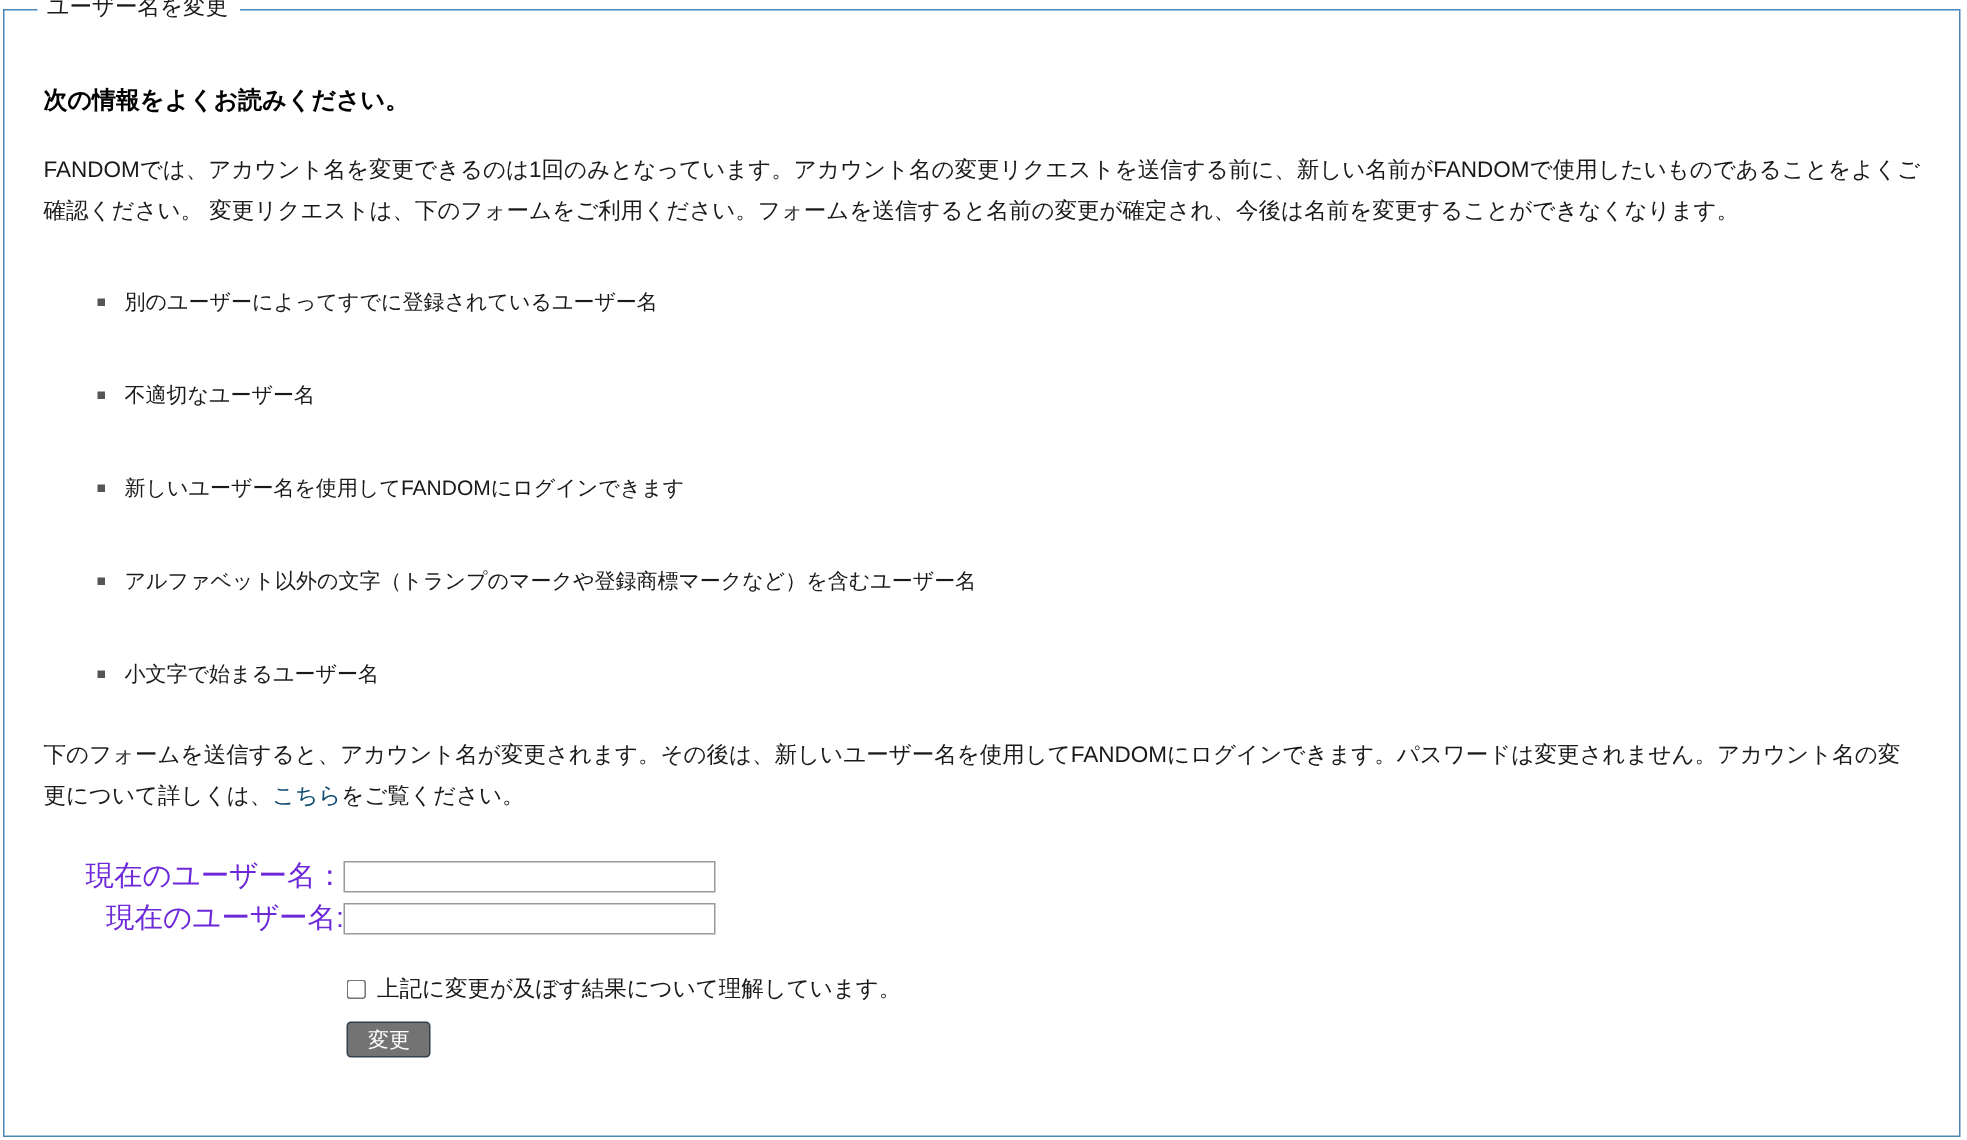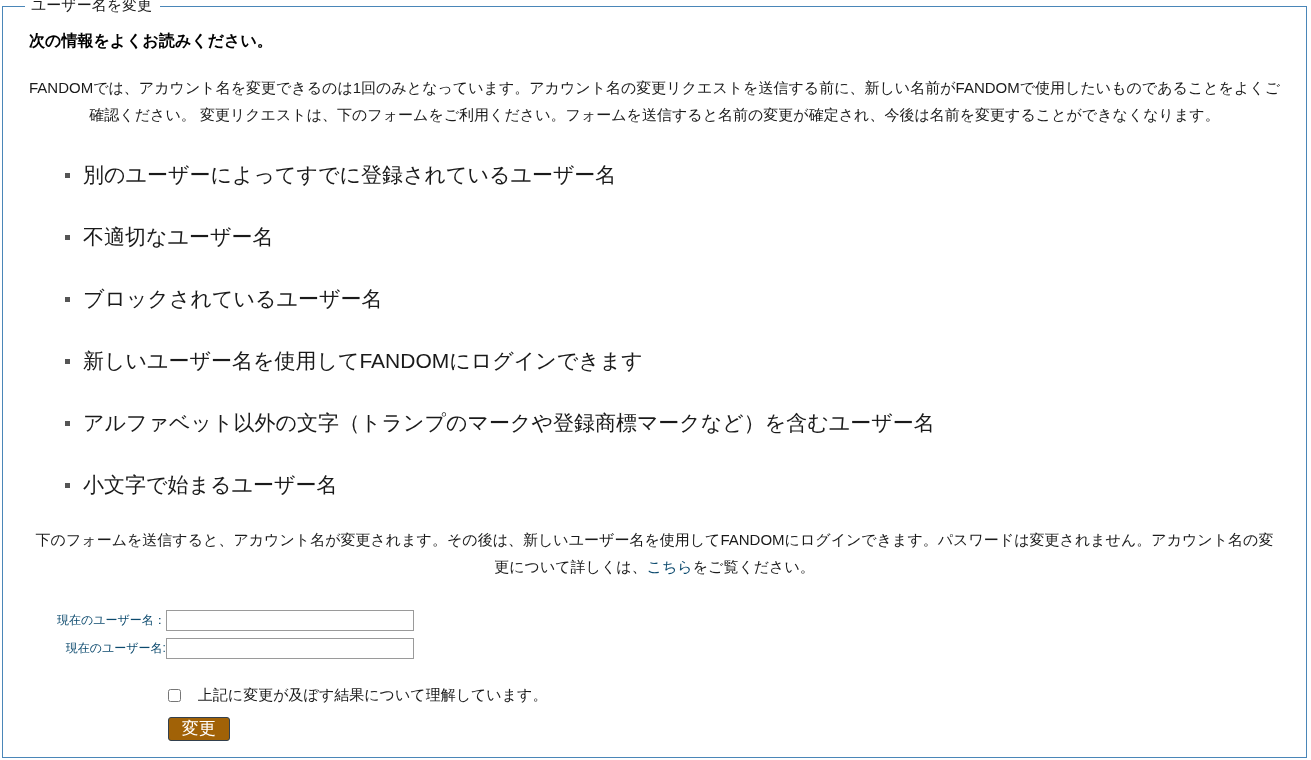--- a/index.html
+++ b/index.html
@@ -34,46 +34,45 @@
     background: #ffffff;
     padding: 0 8px 0 6px;
     font-size: 15px;
     color: #1a1a1a;
     line-height: 18px;
   }
 
   .heading {
     font-weight: bold;
     font-size: 16px;
-    margin: 2px 0 0 0;
+    margin: 28px 0 0 0;
     color: #000000;
     font-family: Liberation Serif, serif;
   }
 
   p.body {
     margin: 22px 0 0 0;
     line-height: 27px;
     font-size: 15px;
     color: #1a1a1a;
-    text-align: center;
   }
 
   p.body.tight {
     margin-top: 26px;
   }
 
   ul.rules {
     margin: 18px 0 0 0;
     padding-left: 36px;
     list-style: none;
   }
   ul.rules li {
     position: relative;
     line-height: 30px;
-    font-size: 21px;
+    font-size: 14px;
     padding-left: 18px;
     margin-top: 32px;
   }
   ul.rules li::before {
     content: "";
     position: absolute;
     left: 0;
     top: 13px;
     width: 5px;
     height: 5px;
@@ -94,89 +93,88 @@
     border-collapse: collapse;
   }
   table.form-table td {
     padding: 0;
     vertical-align: middle;
   }
   td.label-cell {
     text-align: right;
     padding-right: 4px;
     height: 28px;
-    font-size: 12px;
+    font-size: 19px;
     white-space: nowrap;
-    color: #0c4a6e;
+    color: #6d28d9;
   }
   td.field-cell {
     height: 28px;
   }
 
   input.text-field {
     box-sizing: border-box;
     width: 248px;
     height: 21px;
     border: 1px solid #9a9a9a;
     background: #ffffff;
     font-family: "Liberation Sans", sans-serif;
     font-size: 13px;
     padding: 1px 3px;
     outline: none;
   }
 
   .checkbox-row {
     display: flex;
     align-items: center;
-    gap: 17px;
+    gap: 7px;
     margin-top: 24px;
     padding-left: 2px;
   }
   input.cb {
     margin: 0;
     width: 13px;
     height: 13px;
   }
   .cb-label {
     font-size: 15px;
     color: #1a1a1a;
   }
 
   .submit-row {
     margin-top: 12px;
     padding-left: 2px;
   }
   button.submit-btn {
-    background: #a16207;
+    background: #737373;
     color: #ffffff;
     border: 1px solid #32404e;
     border-radius: 3px;
     font-family: "Liberation Sans", sans-serif;
-    font-size: 17px;
+    font-size: 14px;
     padding: 4px 13px;
     cursor: pointer;
     line-height: 14px;
   }
 </style>
 </head>
 <body>
 
 <div class="fieldset-wrap">
 
   <div class="legend">ユーザー名を変更</div>
 
   <div class="heading">次の情報をよくお読みください。</div>
 
   <p class="body">FANDOMでは、アカウント名を変更できるのは1回のみとなっています。アカウント名の変更リクエストを送信する前に、新しい名前がFANDOMで使用したいものであることをよくご確認ください。 変更リクエストは、下のフォームをご利用ください。フォームを送信すると名前の変更が確定され、今後は名前を変更することができなくなります。</p>
 
 
   <ul class="rules">
     <li>別のユーザーによってすでに登録されているユーザー名</li>
     <li>不適切なユーザー名</li>
-    <li>ブロックされているユーザー名</li>
     <li>新しいユーザー名を使用してFANDOMにログインできます</li>
     <li>アルファベット以外の文字（トランプのマークや登録商標マークなど）を含むユーザー名</li>
     <li>小文字で始まるユーザー名</li>
   </ul>
 
   <p class="body tight"><span>下のフォームを送信すると、アカウント名が変更されます。その後は、新しいユーザー名を使用してFANDOMにログインできます。パスワードは変更されません。アカウント名の変更について詳しくは、</span><a class="inline-link" href="#">こちら</a><span>をご覧ください。</span></p>
 
   <div class="form-area">
     <table class="form-table">
       <tbody>

